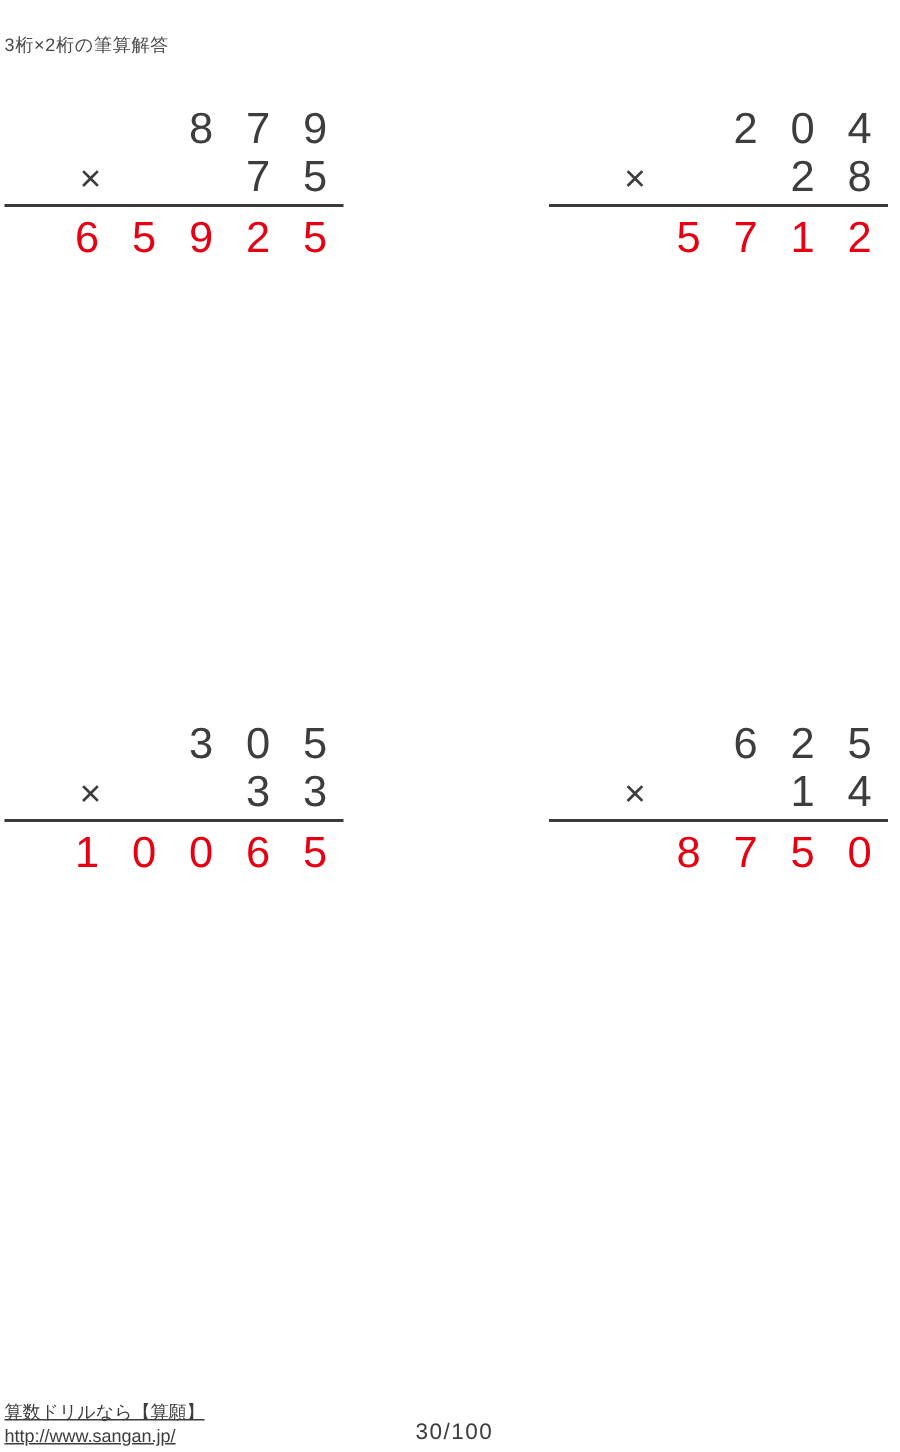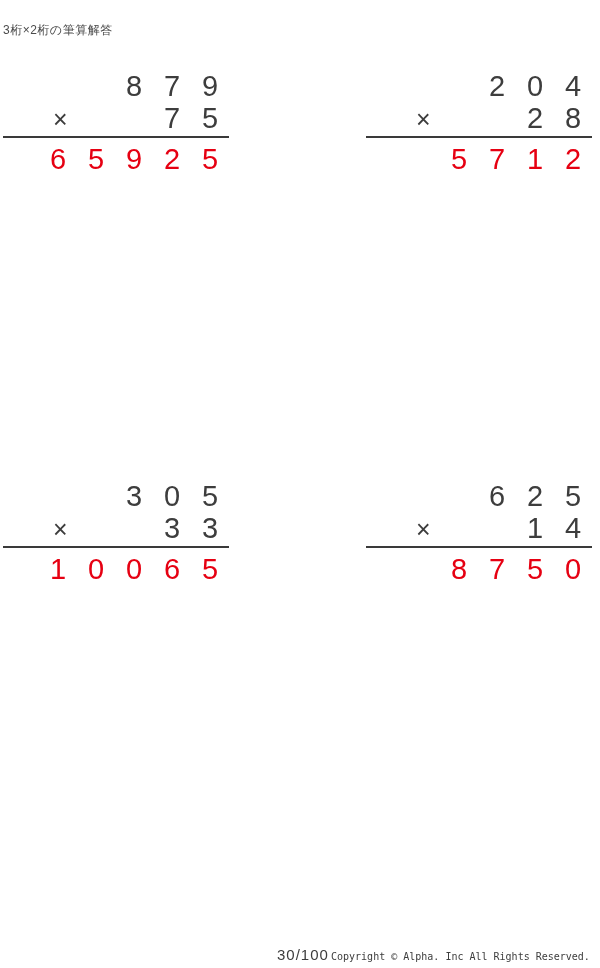--- a/index.html
+++ b/index.html
@@ -211,16 +211,19 @@
     <div class="row answer-row">
       <span class="digits">
           <span class="cell">8</span>
           <span class="cell">7</span>
           <span class="cell">5</span>
           <span class="cell">0</span>
         </span>
     </div>
   </div>
 
+  <div class="footer-links">
+    <a>算数ドリルなら【算願】</a>
+    <a>http://www.sangan.jp/</a>
+  </div>
   <div class="page-number">30/100</div>
-  <div class="copyright">Copyright © Alpha. Inc All Rights Reserved.</div>
 
 </div>
 
 </body></html>

